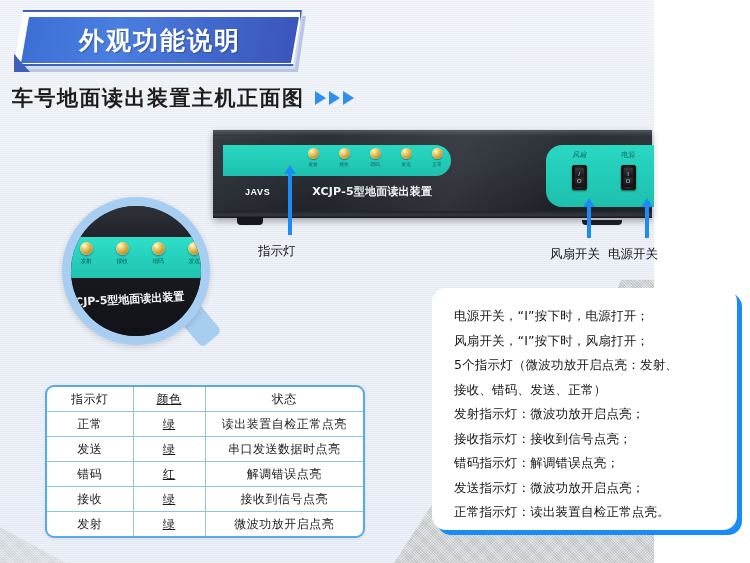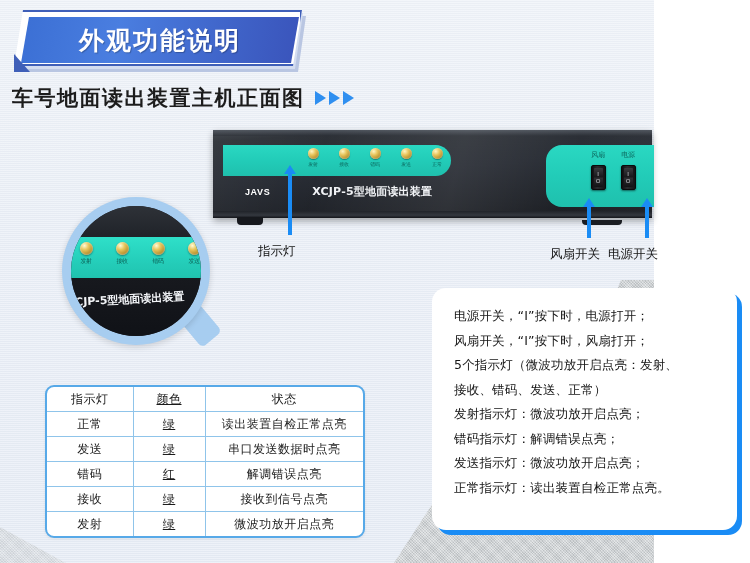--- a/index.html
+++ b/index.html
@@ -153,21 +153,21 @@
     color: #f0f2f5; font-size: 11px; font-weight: bold; letter-spacing: .2px;
     font-family: "DejaVu Sans", sans-serif;
   }
 
   .switch-panel {
     position: absolute; right: -2px; top: 15px; width: 108px; height: 62px;
     background: linear-gradient(180deg, #2ad8c2 0%, #22ccb8 50%, #1fc0ad 100%);
     border-radius: 16px 0 0 16px;
   }
   .sw-group { position: absolute; top: 5px; width: 40px; text-align: center; }
-  .sw-group.fan { left: 32px; }
+  .sw-group.fan { left: 13px; font-style: italic; }
   .sw-group.pwr { left: 62px; }
   .sw-cap {
     font-size: 7px; color: #0d6b60; font-family: "DejaVu Sans", sans-serif;
     letter-spacing: -0.2px;
   }
   .rocker {
     margin: 5px auto 0; width: 15px; height: 25px;
     background: linear-gradient(90deg, #0e0e10, #2b2b2e 40%, #131315);
     border-radius: 2px;
     border: 1px solid #0a0a0c;
@@ -465,19 +465,20 @@
     </table>
   </div>
 
   <div class="info-panel">
     <div class="info-list">
       <div class="info-line">电源开关，“I”按下时，电源打开；</div>
       <div class="info-line">风扇开关，“I”按下时，风扇打开；</div>
       <div class="info-line">5个指示灯（微波功放开启点亮：发射、</div>
       <div class="info-line">接收、错码、发送、正常）</div>
       <div class="info-line">发射指示灯：微波功放开启点亮；</div>
+      <div class="info-line">接收指示灯：接收到信号点亮；</div>
       <div class="info-line">错码指示灯：解调错误点亮；</div>
       <div class="info-line">发送指示灯：微波功放开启点亮；</div>
       <div class="info-line">正常指示灯：读出装置自检正常点亮。</div>
     </div>
   </div>
 
 </div>
 
 </body></html>

